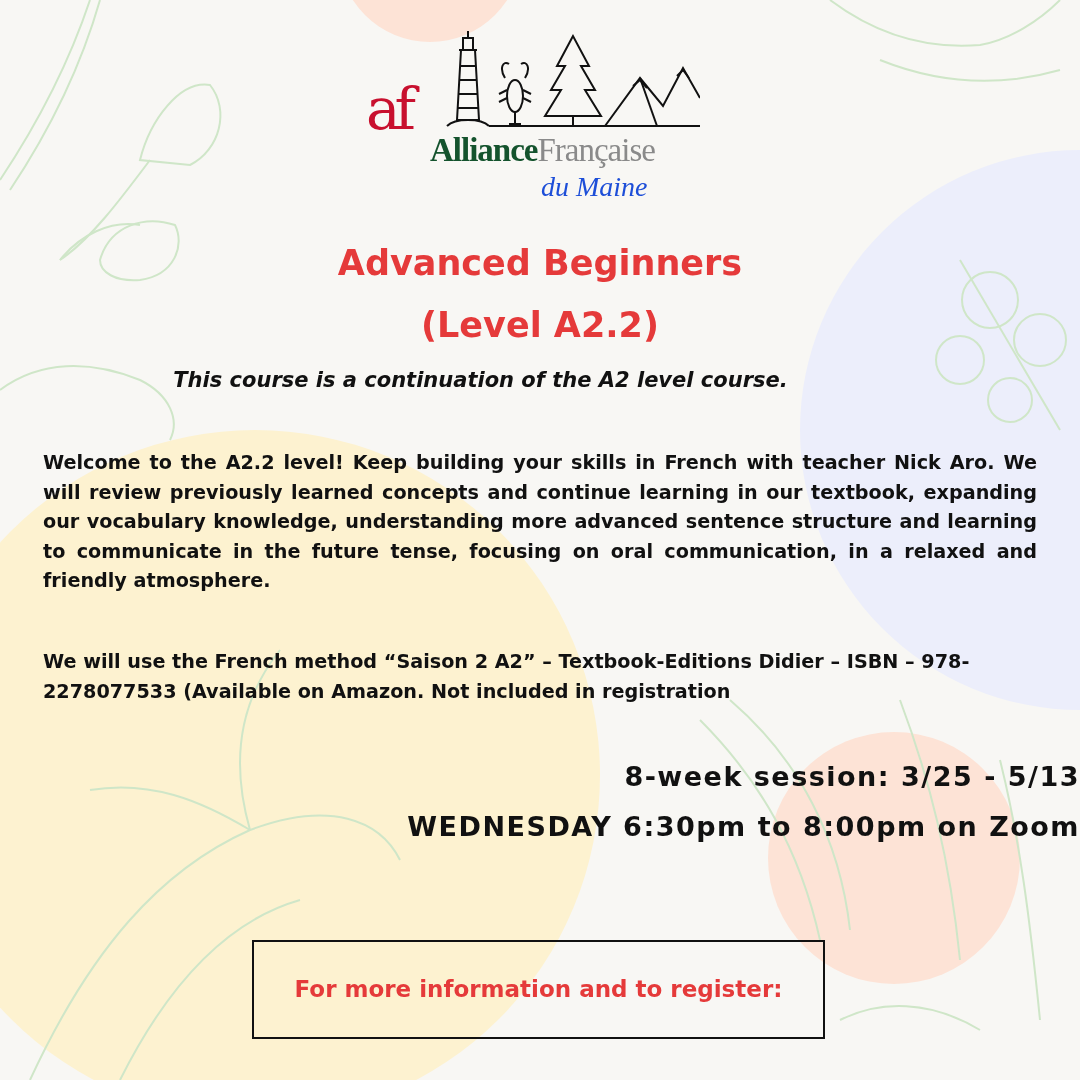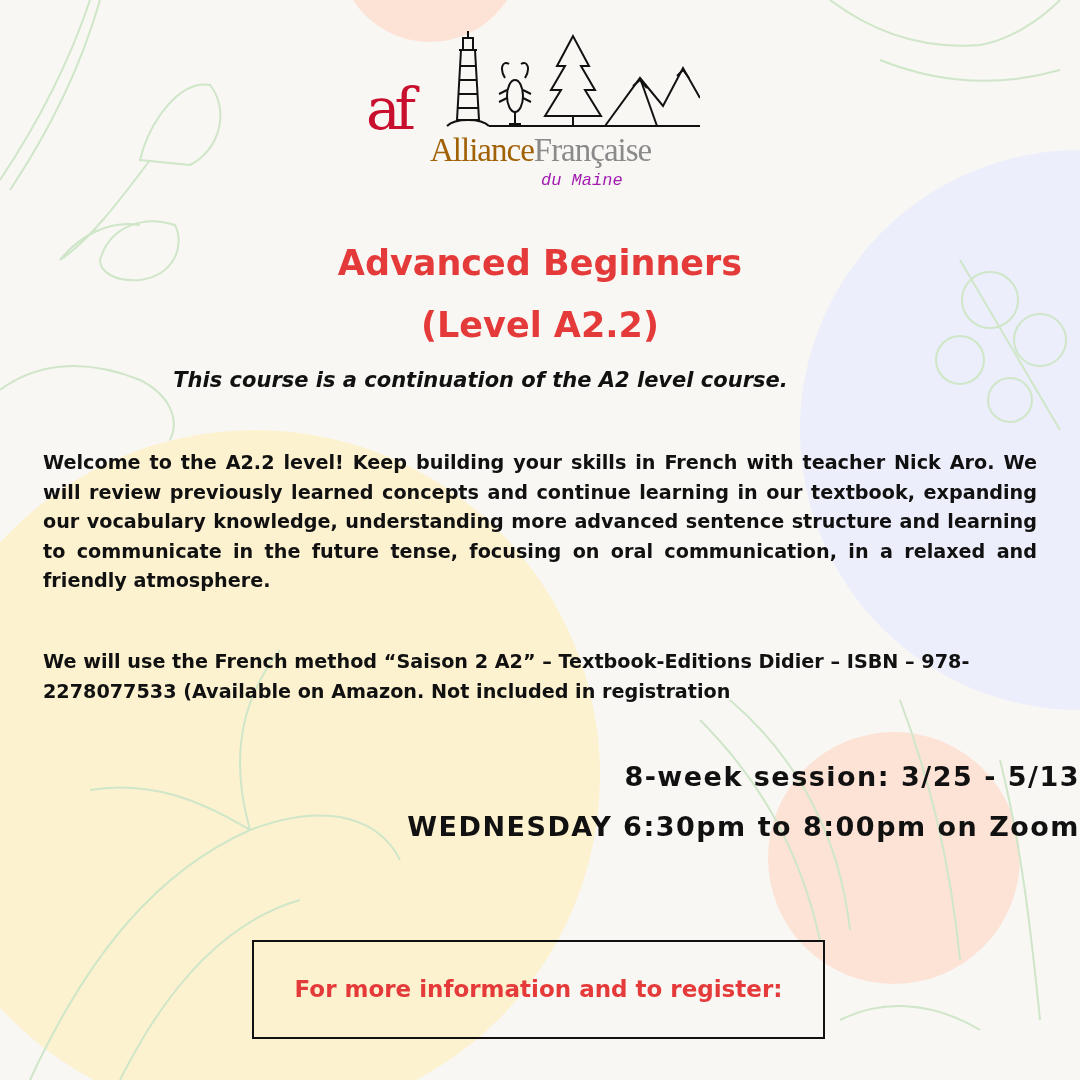--- a/index.html
+++ b/index.html
@@ -13,23 +13,23 @@
     .blob-peach-top { left: 338px; top: -142px; width: 184px; height: 184px; background: #fde3d6; }
     .blob-lavender { left: 800px; top: 150px; width: 560px; height: 560px; background: #eceefb; }
     .blob-yellow { left: -90px; top: 430px; width: 690px; height: 690px; background: #fdf2d0; }
     .blob-peach-right { left: 768px; top: 732px; width: 252px; height: 252px; background: #fde3d6; }
     .deco { position: absolute; left: 0; top: 0; width: 1080px; height: 1080px; pointer-events: none; }
 
     .logo { position: absolute; left: 360px; top: 28px; width: 340px; height: 170px; }
     .logo-af { position: absolute; left: 6px; top: 52px; font-family: "DejaVu Serif", serif; font-size: 58px; color: #c8102e; letter-spacing: -6px; line-height: 1; }
     .logo-skyline { position: absolute; left: 85px; top: 0; width: 255px; height: 100px; }
     .logo-name { position: absolute; left: 70px; top: 106px; font-family: "Liberation Serif", serif; font-size: 33px; line-height: 1; letter-spacing: -1px; white-space: nowrap; }
-    .logo-name .a { color: #a16207; font-weight: normal; margin-top: 44px; }
+    .logo-name .a { color: #14532d; font-weight: bold; margin-top: 44px; }
     .logo-name .f { color: #8a8a8a; }
-    .logo-sub { position: absolute; left: 181px; top: 143px; font-family: Liberation Mono, monospace; font-style: italic; font-size: 17px; color: #a21caf; }
+    .logo-sub { position: absolute; left: 181px; top: 143px; font-family: Liberation Serif, serif; font-style: italic; font-size: 28px; color: #1d4ed8; }
 
     .title { position: absolute; left: 0; width: 1080px; text-align: center; color: #e53a3a; font-weight: bold; font-size: 35px; line-height: 50px; }
     .t1 { top: 238px; }
     .t2 { top: 300px; }
     .subtitle { position: absolute; left: 0; top: 368px; width: 961px; text-align: center; font-style: italic; font-weight: bold; font-size: 21px; color: #111; }
 
     .para { position: absolute; left: 43px; width: 994px; color: #111; font-weight: bold; font-size: 19.2px; line-height: 29.5px; text-align: justify; }
     .p1 { top: 448px; }
     .p2 { top: 647px; text-align: left; }
 

